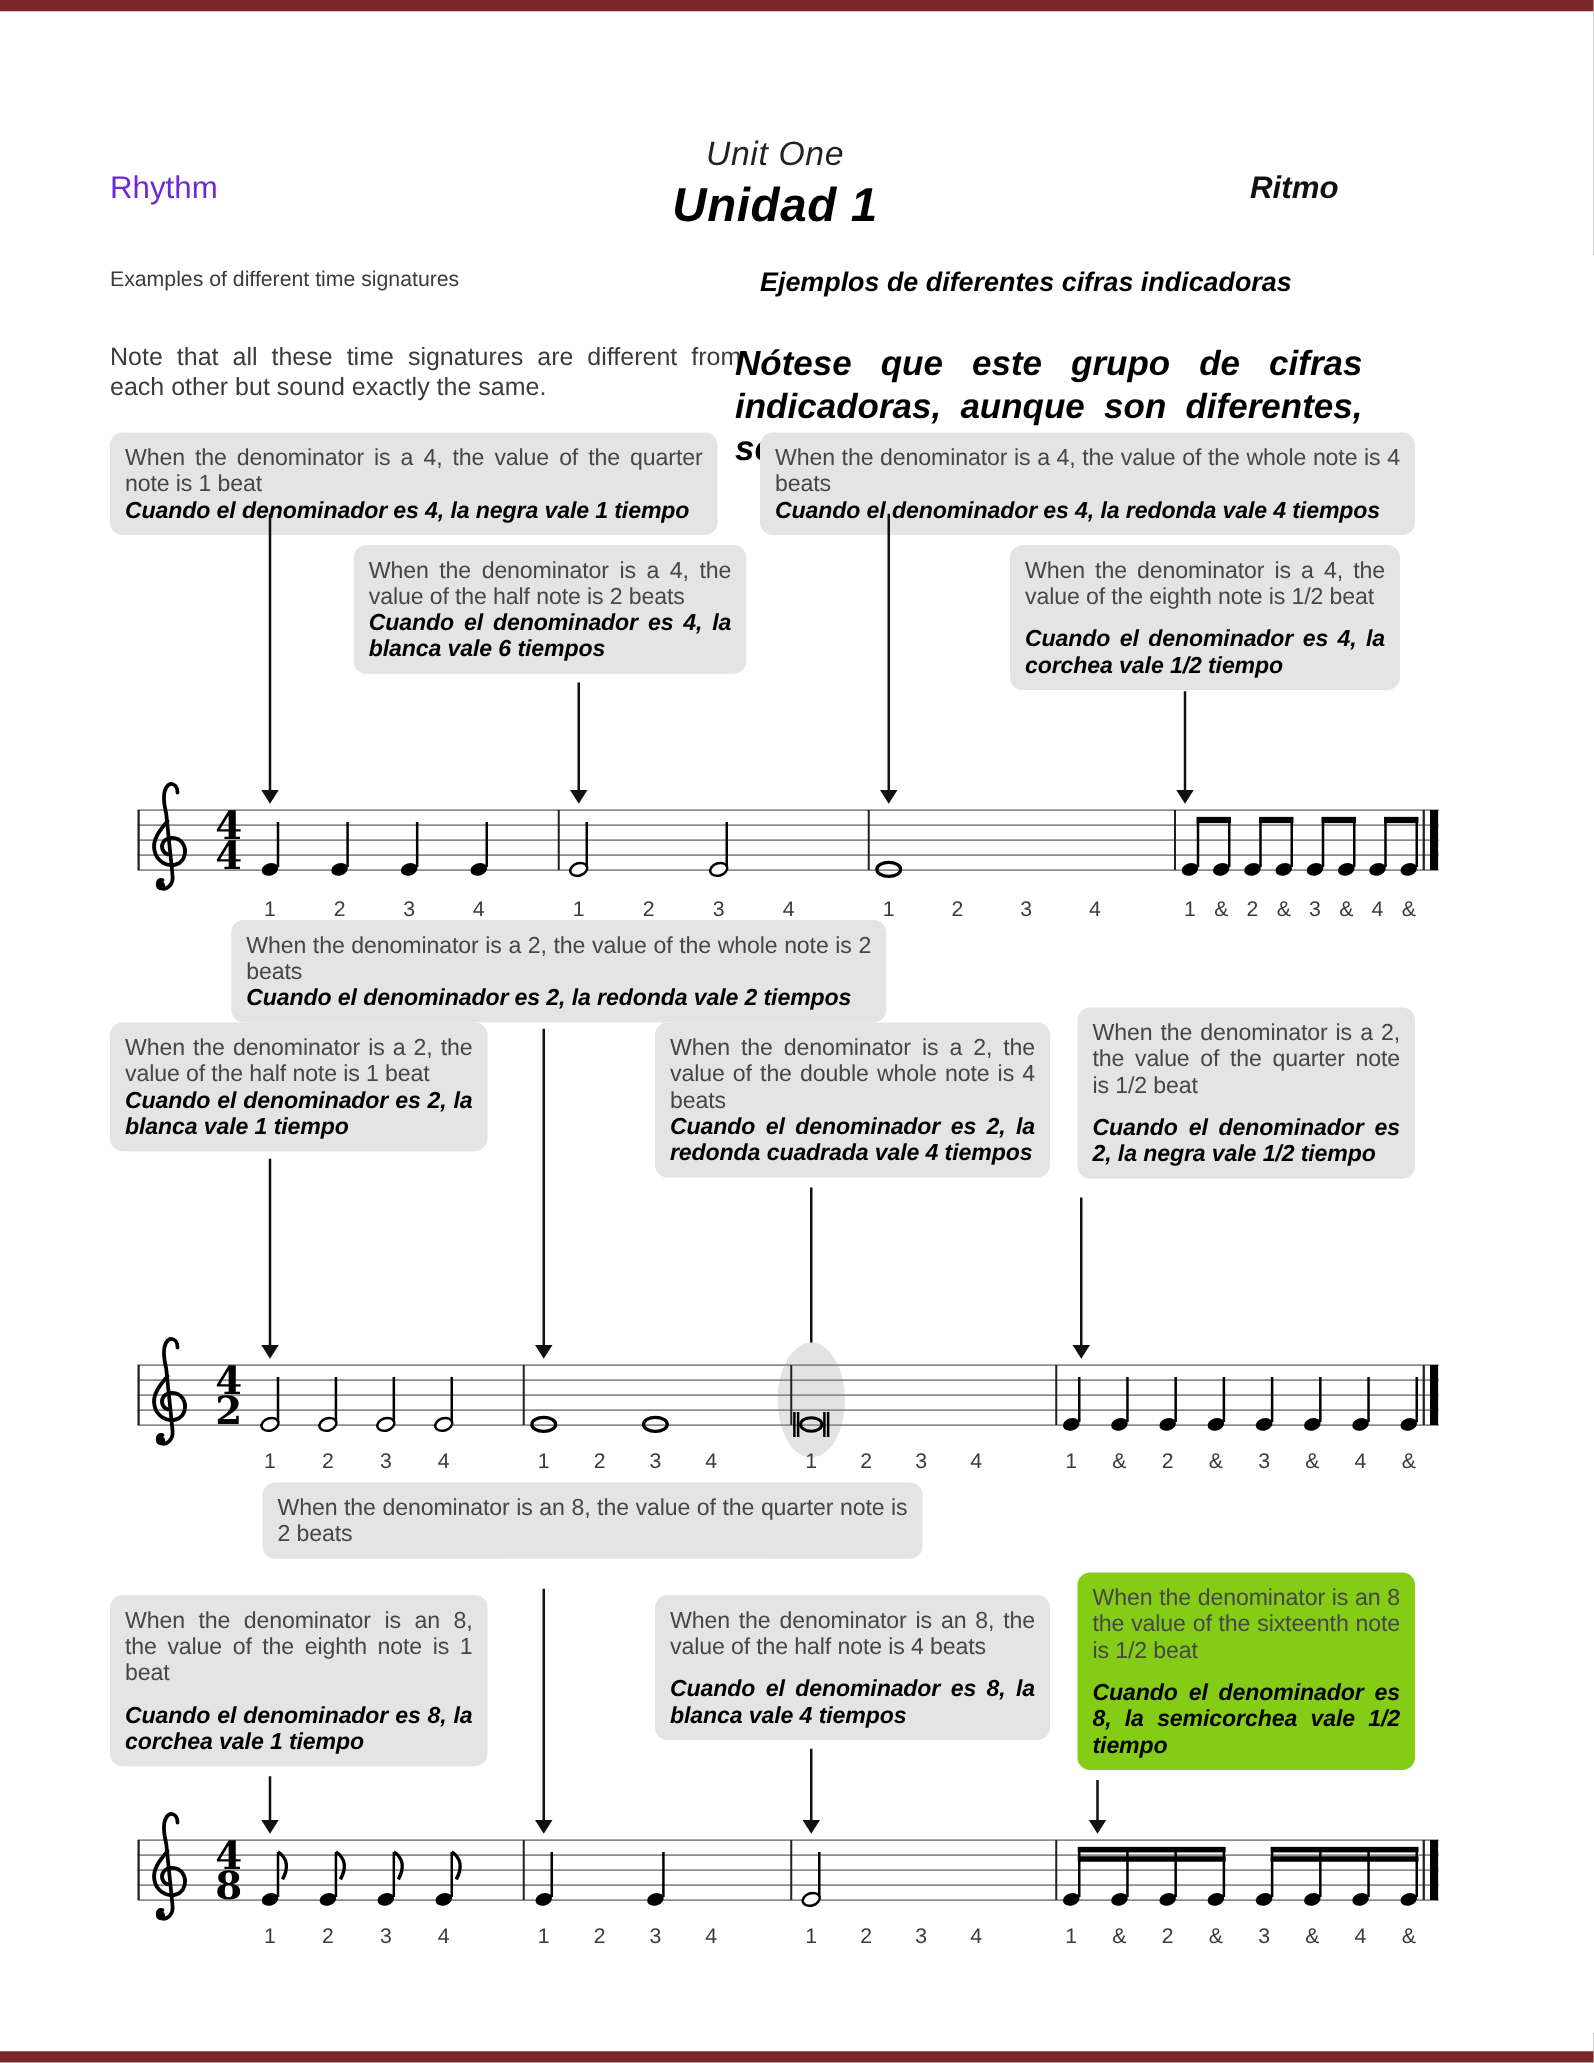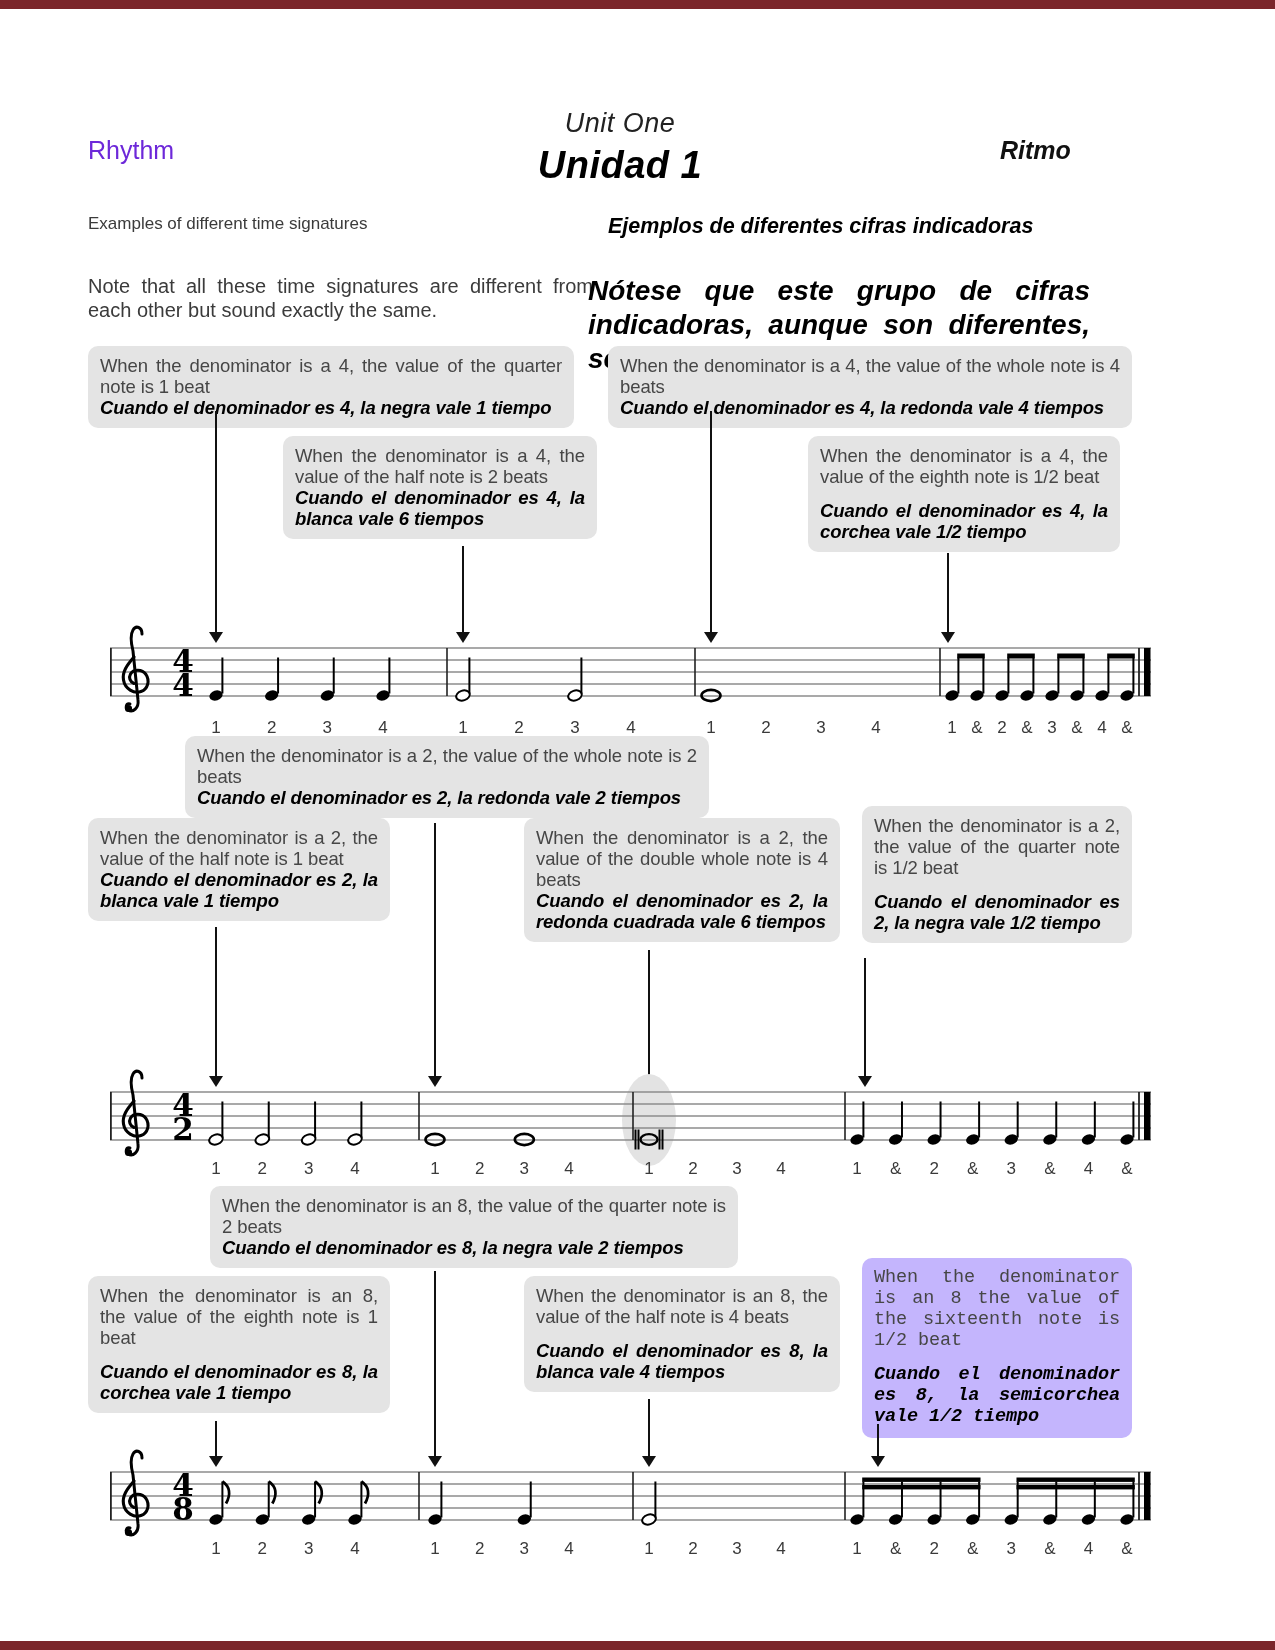--- a/index.html
+++ b/index.html
@@ -106,40 +106,39 @@
   <div class="callout c4" style="background: rgb(228, 228, 228);">
     <p class="en">When the denominator is a 2, the value of the whole note is 2 beats</p>
     <p class="es">Cuando el denominador es 2, la redonda vale 2 tiempos</p>
   </div>
   <div class="callout c5" style="background: rgb(228, 228, 228);">
     <p class="en">When the denominator is a 2, the value of the half note is 1 beat</p>
     <p class="es">Cuando el denominador es 2, la blanca vale 1 tiempo</p>
   </div>
   <div class="callout c6" style="background: rgb(228, 228, 228);">
     <p class="en">When the denominator is a 2, the value of the double whole note is 4 beats</p>
-    <p class="es">Cuando el denominador es 2, la redonda cuadrada vale 6 tiempos</p>
+    <p class="es">Cuando el denominador es 2, la redonda cuadrada vale 4 tiempos</p>
   </div>
   <div class="callout c7 gap" style="background: rgb(228, 228, 228);">
     <p class="en">When the denominator is a 2, the value of the quarter note is 1/2 beat</p>
     <p class="es">Cuando el denominador es 2, la negra vale 1/2 tiempo</p>
   </div>
 
   <div class="callout c8" style="background: rgb(228, 228, 228);">
     <p class="en">When the denominator is an 8, the value of the quarter note is 2 beats</p>
-    <p class="es">Cuando el denominador es 8, la negra vale 2 tiempos</p>
   </div>
   <div class="callout c9 gap" style="background: rgb(228, 228, 228);">
     <p class="en">When the denominator is an 8, the value of the eighth note is 1 beat</p>
     <p class="es">Cuando el denominador es 8, la corchea vale 1 tiempo</p>
   </div>
   <div class="callout c10 gap" style="background: rgb(228, 228, 228);">
     <p class="en">When the denominator is an 8, the value of the half note is 4 beats</p>
     <p class="es">Cuando el denominador es 8, la blanca vale 4 tiempos</p>
   </div>
-  <div class="callout c11 gap" style="background: #c4b5fd; font-family: Liberation Mono, monospace;">
+  <div class="callout c11 gap" style="background: #84cc16;">
     <p class="en">When the denominator is an 8 the value of the sixteenth note is 1/2 beat</p>
     <p class="es">Cuando el denominador es 8, la semicorchea vale 1/2 tiempo</p>
   </div>
 
   <div class="arrow a0"></div>
   <div class="arrow a1"></div>
   <div class="arrow a2"></div>
   <div class="arrow a3"></div>
   <div class="arrow a4"></div>
   <div class="arrow a5"></div>

